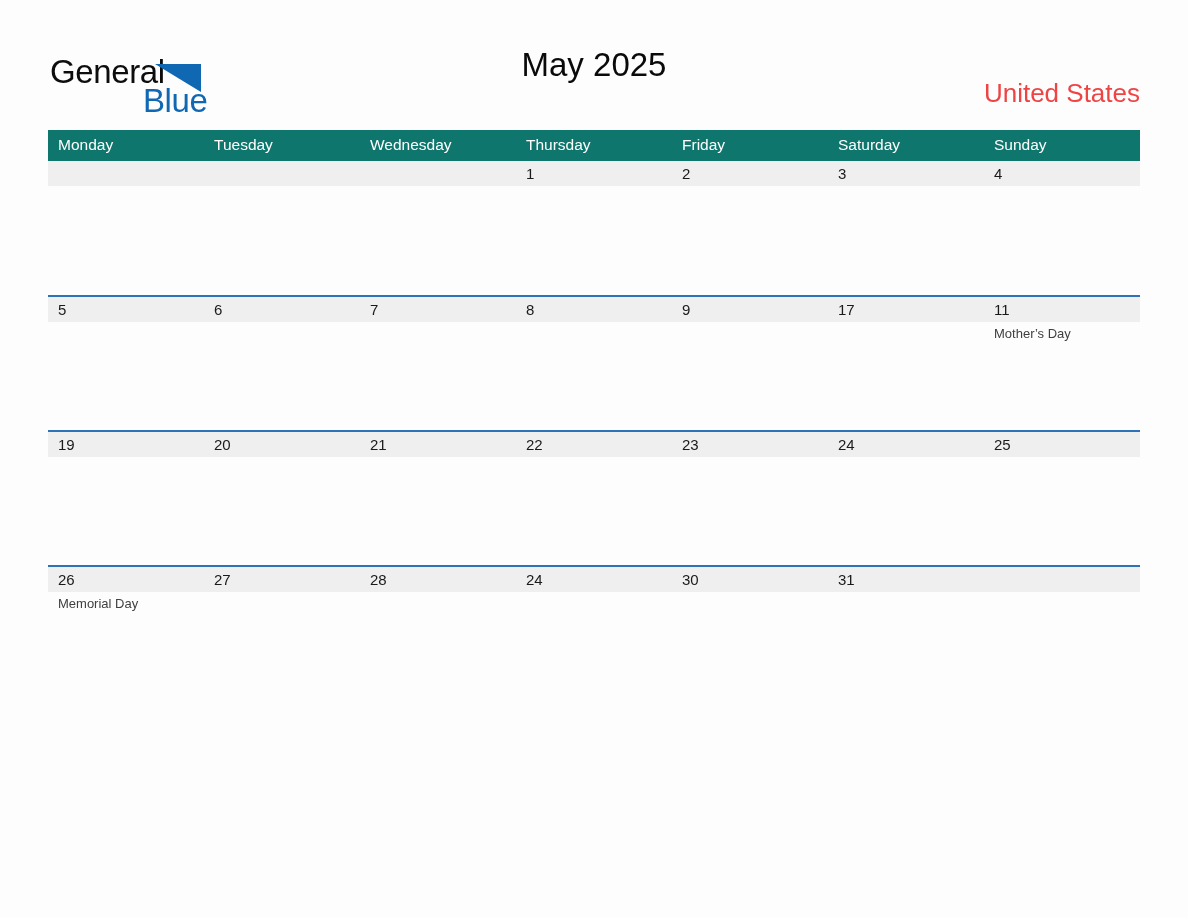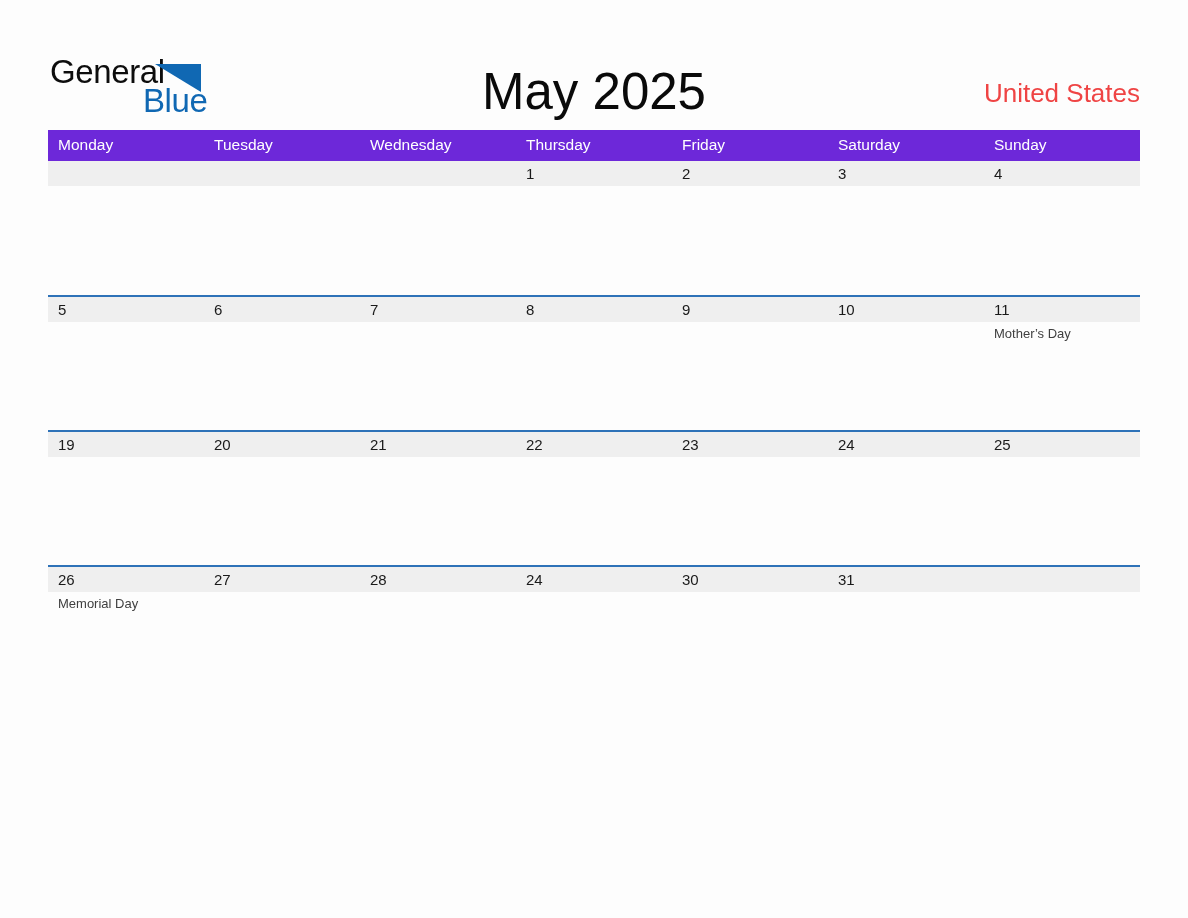--- a/index.html
+++ b/index.html
@@ -64,23 +64,23 @@
     letter-spacing: -0.4px;
     color: #1068b3;
     font-family: "Liberation Sans", sans-serif;
     margin-left: 20px;
   }
 
   .title {
     position: absolute;
     left: 0;
     right: 0;
-    top: 22px;
+    top: 6px;
     text-align: center;
-    font-size: 51px;
+    font-size: 33px;
     color: #0a0a0a;
     font-weight: normal;
     letter-spacing: 0px;
     font-family: "Liberation Sans", sans-serif;
   }
 
   .country {
     position: absolute;
     right: 0px;
     top: 38px;
@@ -96,21 +96,21 @@
     left: 48px;
     top: 130px;
     width: 1092px;
     border-collapse: collapse;
     table-layout: fixed;
   }
 
   .calendar col { width: 156px; }
 
   .dow-row th {
-    background: #6d28d9;
+    background: #0f766e;
     color: #ffffff;
     font-weight: normal;
     font-size: 15.5px;
     text-align: left;
     padding: 5px 0 6px 10px;
     height: 20px;
     font-family: "Liberation Sans", sans-serif;
   }
 
   .week {
@@ -231,21 +231,21 @@
           <td class="daycell">
             <div class="daynum-band">7</div>
           </td>
           <td class="daycell">
             <div class="daynum-band">8</div>
           </td>
           <td class="daycell">
             <div class="daynum-band">9</div>
           </td>
           <td class="daycell">
-            <div class="daynum-band">10</div>
+            <div class="daynum-band">17</div>
           </td>
           <td class="daycell">
             <div class="daynum-band">11</div>
             <div class="events">
               <div class="event">Mother’s Day</div>
             </div>
           </td>
         </tr>
         <tr class="week">
           <td class="daycell">

